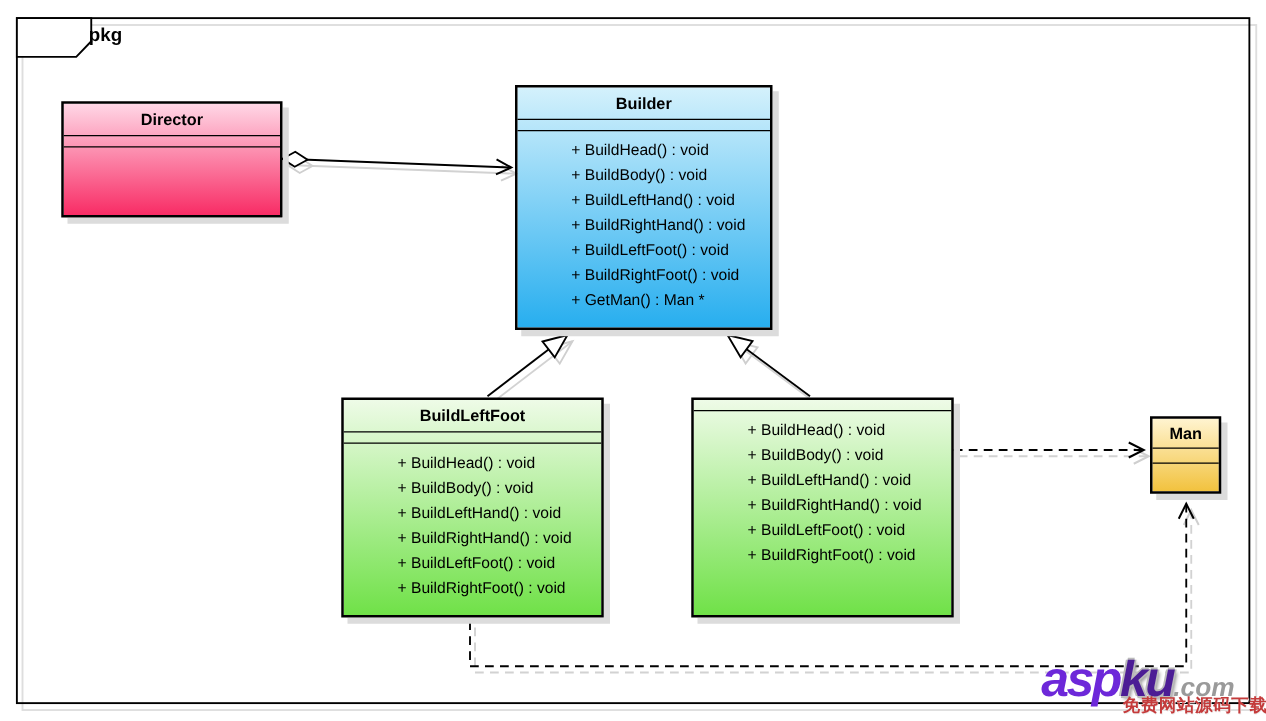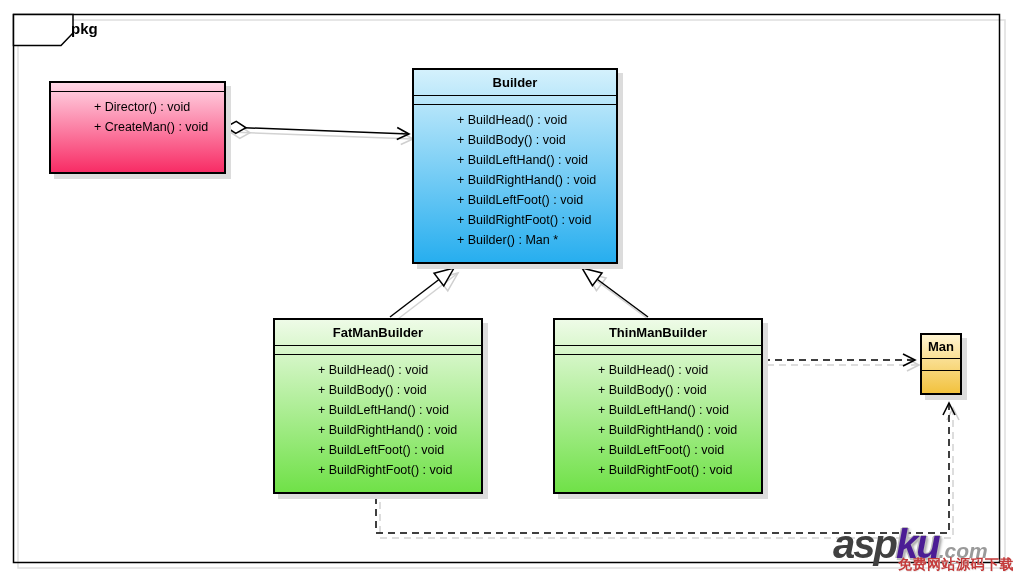--- a/index.html
+++ b/index.html
@@ -16,37 +16,37 @@
   .m { height:20px; line-height:20px; font-size:12.5px; color:#000; white-space:nowrap; }
 
   #director { left:49px;  top:81px;  width:177px; height:93px;
               background:linear-gradient(to bottom, var(--director-top), var(--director-bottom)); }
   #builder  { left:412px; top:68px;  width:206px; height:196px;
               background:linear-gradient(to bottom, var(--builder-top), var(--builder-bottom)); }
   #fatman   { left:273px; top:318px; width:210px; height:176px;
               background:linear-gradient(to bottom, var(--green-top), var(--green-bottom)); }
   #thinman  { left:553px; top:318px; width:210px; height:176px;
               background:linear-gradient(to bottom, var(--green-top), var(--green-bottom)); }
-  #man      { left:920px; top:333px; width:42px;  height:62px;
+  #man      { left:920px; top:333px; width:57px;  height:62px;
               background:linear-gradient(to bottom, var(--man-top), var(--man-bottom)); }
 
   #director .uml-title, #builder .uml-title, #fatman .uml-title, #thinman .uml-title
             { height:26px; line-height:25px; }
   #director .uml-attrs, #builder .uml-attrs, #fatman .uml-attrs, #thinman .uml-attrs
             { height:9px; }
   #man .uml-title { height:24px; line-height:23px; }
   #man .uml-attrs { height:12px; }
   #man .uml-methods { height:19px; }
 
   #pkg-tab-label { position:absolute; left:27px; top:20px; z-index:3;
                    font-weight:bold; font-size:15px; color:#000;margin-left:44px; }
 
   #watermark { position:absolute; left:833px; top:524px; z-index:4;
                font-style:italic; font-weight:bold; white-space:nowrap; line-height:1; }
-  .wm-red  { color:#404040; font-size:40px; letter-spacing:-2px; }
+  .wm-red  { color:#6d28d9; font-size:40px; letter-spacing:-2px; }
   .wm-gray { color:#4c1d95; font-size:40px; letter-spacing:-2px;
              text-shadow:-1.5px 0 #bbb, 1.5px 0 #bbb, 0 -1.5px #bbb, 0 1.5px #bbb,
                          2px 2px 3px #999; }
   .wm-com  { color:#9a9a9a; font-size:21px;margin-top:35px; }
   #wm-tagline { position:absolute; left:898px; top:556px; z-index:4;
                 font-size:14px; font-weight:bold; color:#c43b3b; letter-spacing:0.5px;
                 text-shadow:0.5px 0.5px 0 #eee; white-space:nowrap; }
 </style>
 </head>
 <body>
@@ -92,56 +92,52 @@
       <path d="M390,317 L454,268" marker-end="url(#triangle)"></path>
       <path d="M648,317 L582,268" marker-end="url(#triangle)"></path>
       <path d="M763,360 L915,360" stroke-dasharray="7 5" marker-end="url(#openarrow)"></path>
       <path d="M376,497 L376,533 L949,533 L949,403" stroke-dasharray="7 5" marker-end="url(#openarrow)"></path>
     </g>
   </svg>
 
   <div id="pkg-tab-label">pkg</div>
 
   <div id="director" class="uml-class">
+    <div class="uml-title">Director</div>
     <div class="uml-attrs"></div>
-    <div class="uml-methods">
-      <div class="m">+ Director() : void</div>
-      <div class="m">+ CreateMan() : void</div>
-    </div>
   </div>
 
   <div id="builder" class="uml-class">
     <div class="uml-title">Builder</div>
     <div class="uml-attrs"></div>
     <div class="uml-methods">
       <div class="m">+ BuildHead() : void</div>
       <div class="m">+ BuildBody() : void</div>
       <div class="m">+ BuildLeftHand() : void</div>
       <div class="m">+ BuildRightHand() : void</div>
       <div class="m">+ BuildLeftFoot() : void</div>
       <div class="m">+ BuildRightFoot() : void</div>
-      <div class="m">+ Builder() : Man *</div>
+      <div class="m">+ GetMan() : Man *</div>
     </div>
   </div>
 
   <div id="fatman" class="uml-class">
-    <div class="uml-title">FatManBuilder</div>
+    <div class="uml-title">BuildLeftFoot</div>
     <div class="uml-attrs"></div>
     <div class="uml-methods">
       <div class="m">+ BuildHead() : void</div>
       <div class="m">+ BuildBody() : void</div>
       <div class="m">+ BuildLeftHand() : void</div>
       <div class="m">+ BuildRightHand() : void</div>
       <div class="m">+ BuildLeftFoot() : void</div>
       <div class="m">+ BuildRightFoot() : void</div>
     </div>
   </div>
 
   <div id="thinman" class="uml-class">
-    <div class="uml-title">ThinManBuilder</div>
     <div class="uml-attrs"></div>
     <div class="uml-methods">
       <div class="m">+ BuildHead() : void</div>
       <div class="m">+ BuildBody() : void</div>
       <div class="m">+ BuildLeftHand() : void</div>
       <div class="m">+ BuildRightHand() : void</div>
       <div class="m">+ BuildLeftFoot() : void</div>
       <div class="m">+ BuildRightFoot() : void</div>
     </div>
   </div>

